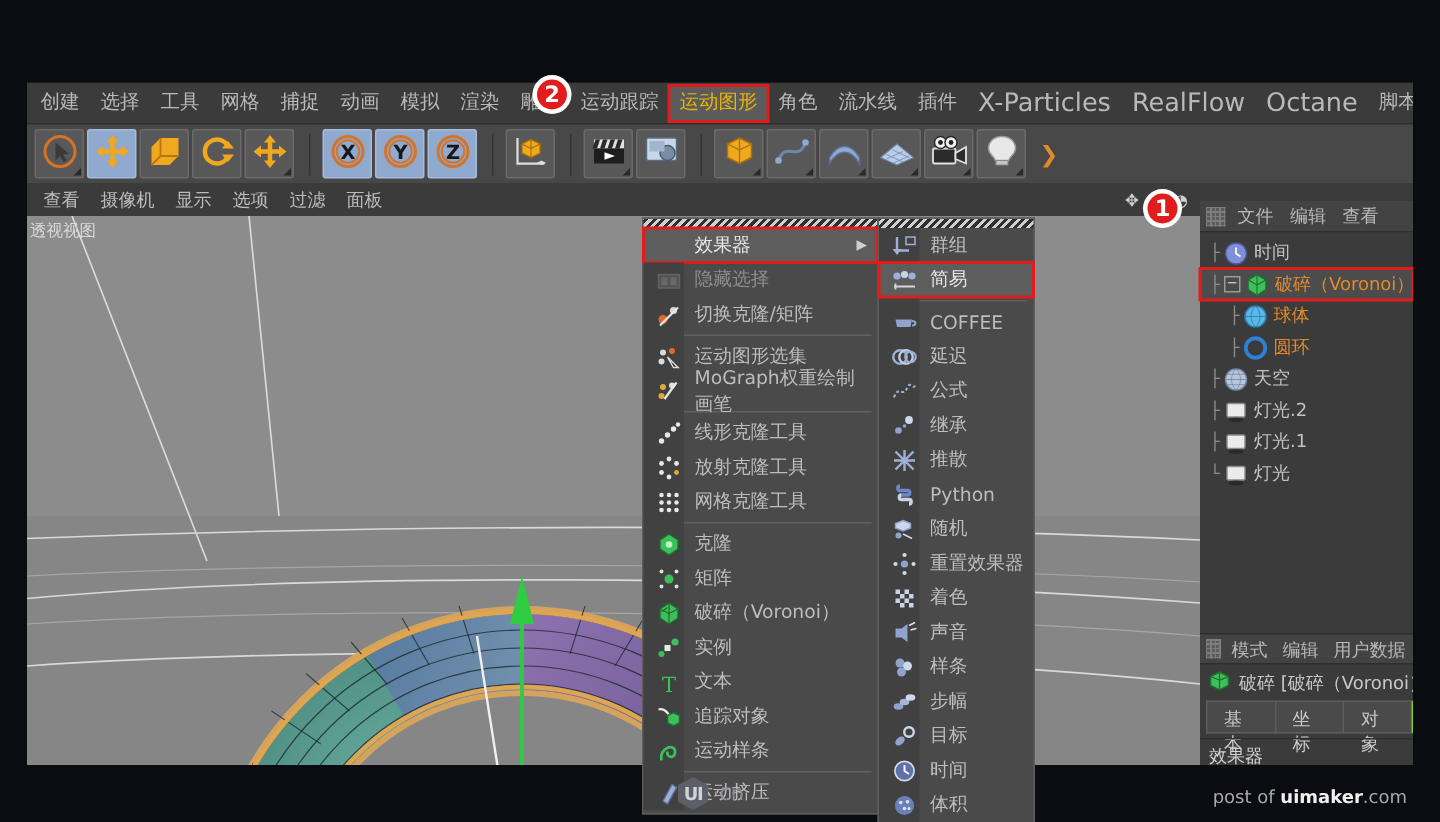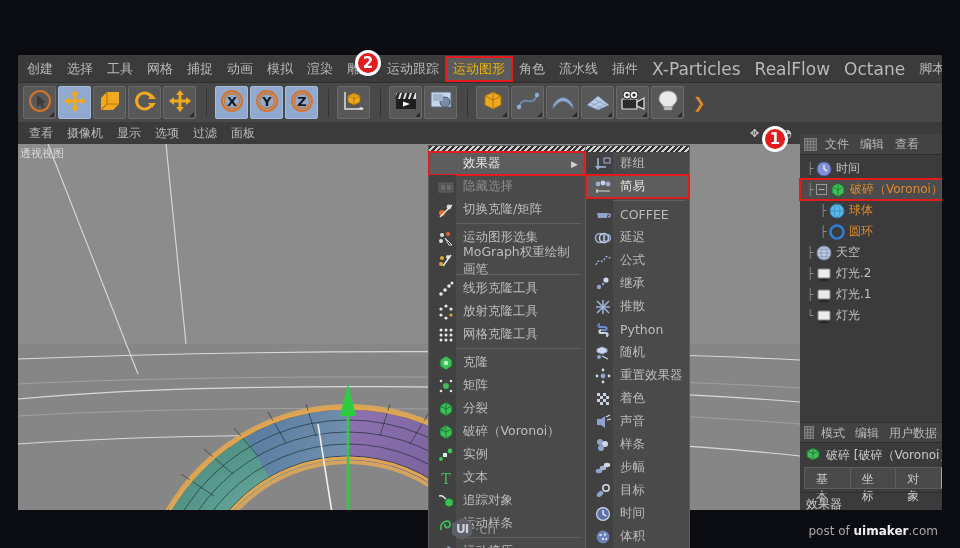--- a/index.html
+++ b/index.html
@@ -808,29 +808,20 @@
                   <circle cx="14" cy="14" r="1.3"></circle>
                 </g>
               </svg>
             </span>
             <span>矩阵</span>
           </div>
           <div class="dd-item">
             <span class="di">
               <svg width="18" height="18" viewBox="0 0 18 18">
                 <polygon points="9,2 15,6 15,12 9,16 3,12 3,6" fill="#3fbf5a" stroke="#1f6b31"></polygon>
-                <path d="M9 2 L9 9 L15 6 M9 9 L3 6 M9 9 L9 16" stroke="#1f6b31" fill="none"></path>
-              </svg>
-            </span>
-            <span>分裂</span>
-          </div>
-          <div class="dd-item">
-            <span class="di">
-              <svg width="18" height="18" viewBox="0 0 18 18">
-                <polygon points="9,2 15,6 15,12 9,16 3,12 3,6" fill="#3fbf5a" stroke="#1f6b31"></polygon>
                 <path d="M9 2 L9 9 L15 6 M9 9 L3 6 M9 9 L9 16 M4 8 L8 5" stroke="#1f6b31" fill="none" stroke-width="0.8"></path>
               </svg>
             </span>
             <span>破碎（Voronoi）</span>
           </div>
           <div class="dd-item">
             <span class="di">
               <svg width="18" height="18" viewBox="0 0 18 18">
                 <circle cx="4" cy="13" r="2" fill="#3fbf5a"></circle>
                 <circle cx="13" cy="5" r="2.4" fill="#3fbf5a"></circle>

